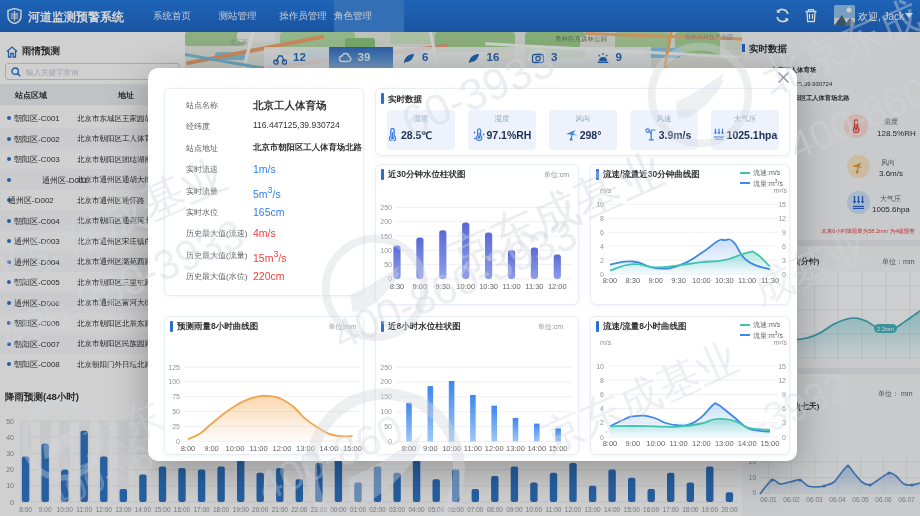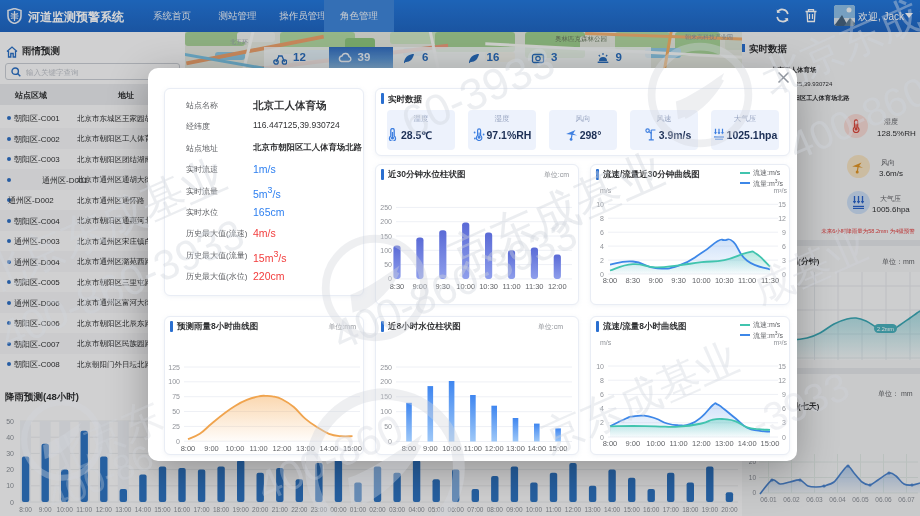--- a/index.html
+++ b/index.html
@@ -11,21 +11,21 @@
 <div class="abs" style="left:0;top:0;width:920px;height:516px;">
 <div class="abs" style="left:0;top:0;width:920px;height:32px;background:linear-gradient(#2478dc,#2066c2);">
 <svg class="abs" style="left:7px;top:8px;" width="15" height="16" viewBox="0 0 15 16">
 <path d="M7.5 0.5 L14 2.5 V8 C14 12 11 14.5 7.5 15.5 C4 14.5 1 12 1 8 V2.5 Z" fill="none" stroke="#e8eef8" stroke-width="1.6"></path>
 <path d="M7.5 3 V13 M3.5 8 H11.5 M4 5.5 C5.5 6.5 9.5 6.5 11 5.5 M4 10.5 C5.5 9.5 9.5 9.5 11 10.5" stroke="#e8eef8" stroke-width="1.2" fill="none"></path>
 </svg>
 <div class="abs" style="left:28px;top:9px;font-size:12px;font-weight:bold;color:#fff;">河道监测预警系统</div>
 <div class="abs" style="left:143px;top:0;width:58px;height:16px;color:#f2f6fb;font-size:9.5px;line-height:32px;text-align:center;">系统首页</div>
 <div class="abs" style="left:214px;top:0;width:47px;height:32px;color:#f2f6fb;font-size:9.5px;line-height:32px;text-align:center;">测站管理</div>
 <div class="abs" style="left:274px;top:0;width:58px;height:32px;color:#f2f6fb;font-size:9.5px;line-height:32px;text-align:center;">操作员管理</div>
-<div class="abs" style="left:324px;top:0;width:70px;height:32px;background:#3f86da;color:#f2f6fb;font-size:9.5px;line-height:32px;text-align:center;">角色管理</div>
+<div class="abs" style="left:334px;top:0;width:70px;height:32px;background:#3f86da;color:#f2f6fb;font-size:9.5px;line-height:32px;text-align:left;">角色管理</div>
 <svg class="abs" style="left:775px;top:8px;" width="15" height="15" viewBox="0 0 15 15">
 <path d="M12.8 6.2 A5.6 5.6 0 0 0 2.3 4.5 M2.2 8.8 A5.6 5.6 0 0 0 12.7 10.5" stroke="#fff" stroke-width="1.7" fill="none"></path>
 <path d="M1.6 1.6 L2.3 5 L5.6 4.4 Z M13.4 13.4 L12.7 10 L9.4 10.6 Z" fill="#fff"></path>
 </svg>
 <svg class="abs" style="left:804px;top:8px;" width="14" height="15" viewBox="0 0 14 15">
 <path d="M1.5 3.5 H12.5 M4.5 3.2 V1.6 H9.5 V3.2 M3 3.8 L3.6 13.5 H10.4 L11 3.8 M5.5 6 V11 M8.5 6 V11" stroke="#fff" stroke-width="1.3" fill="none"></path>
 </svg>
 <svg class="abs" style="left:834px;top:5px;border-radius:3px;" width="21" height="21" viewBox="0 0 21 21">
 <rect width="21" height="21" fill="#dde6ee"></rect>
 <rect width="21" height="13" fill="#8fc0e8"></rect>

